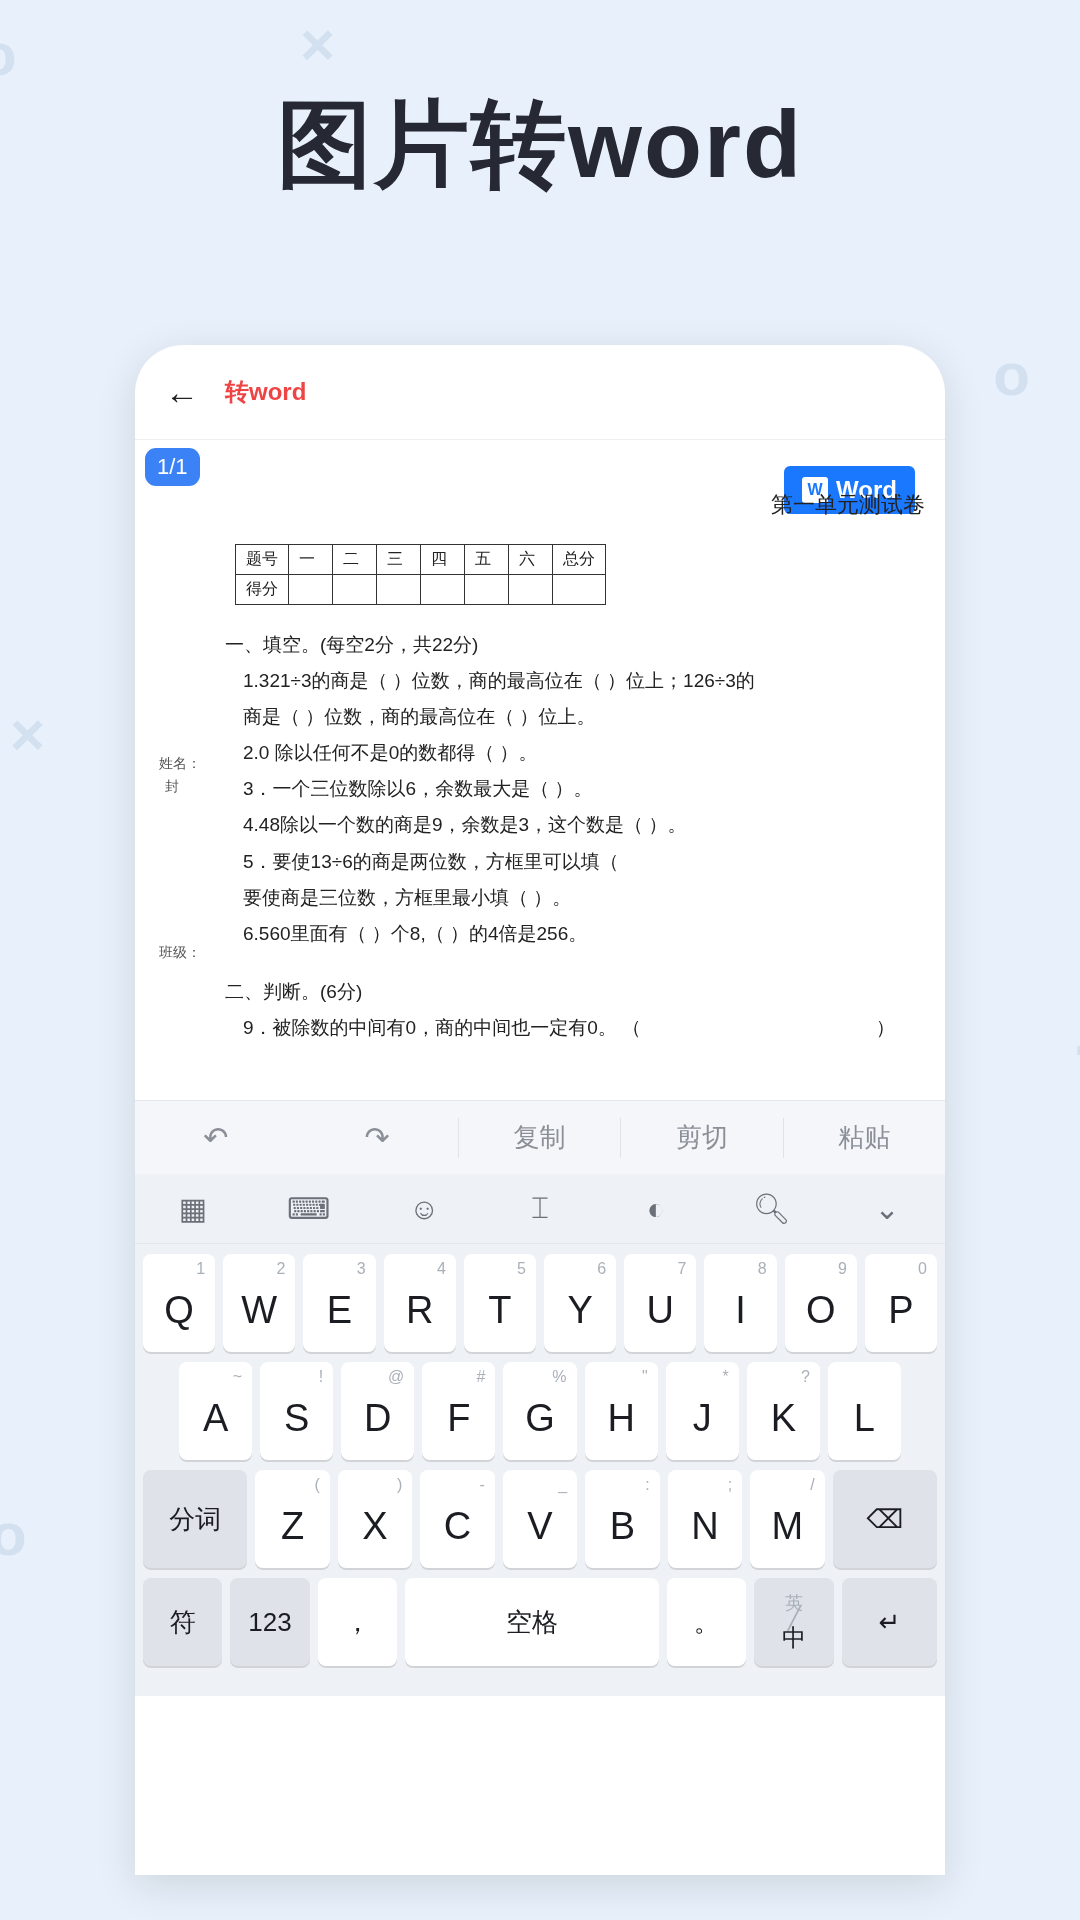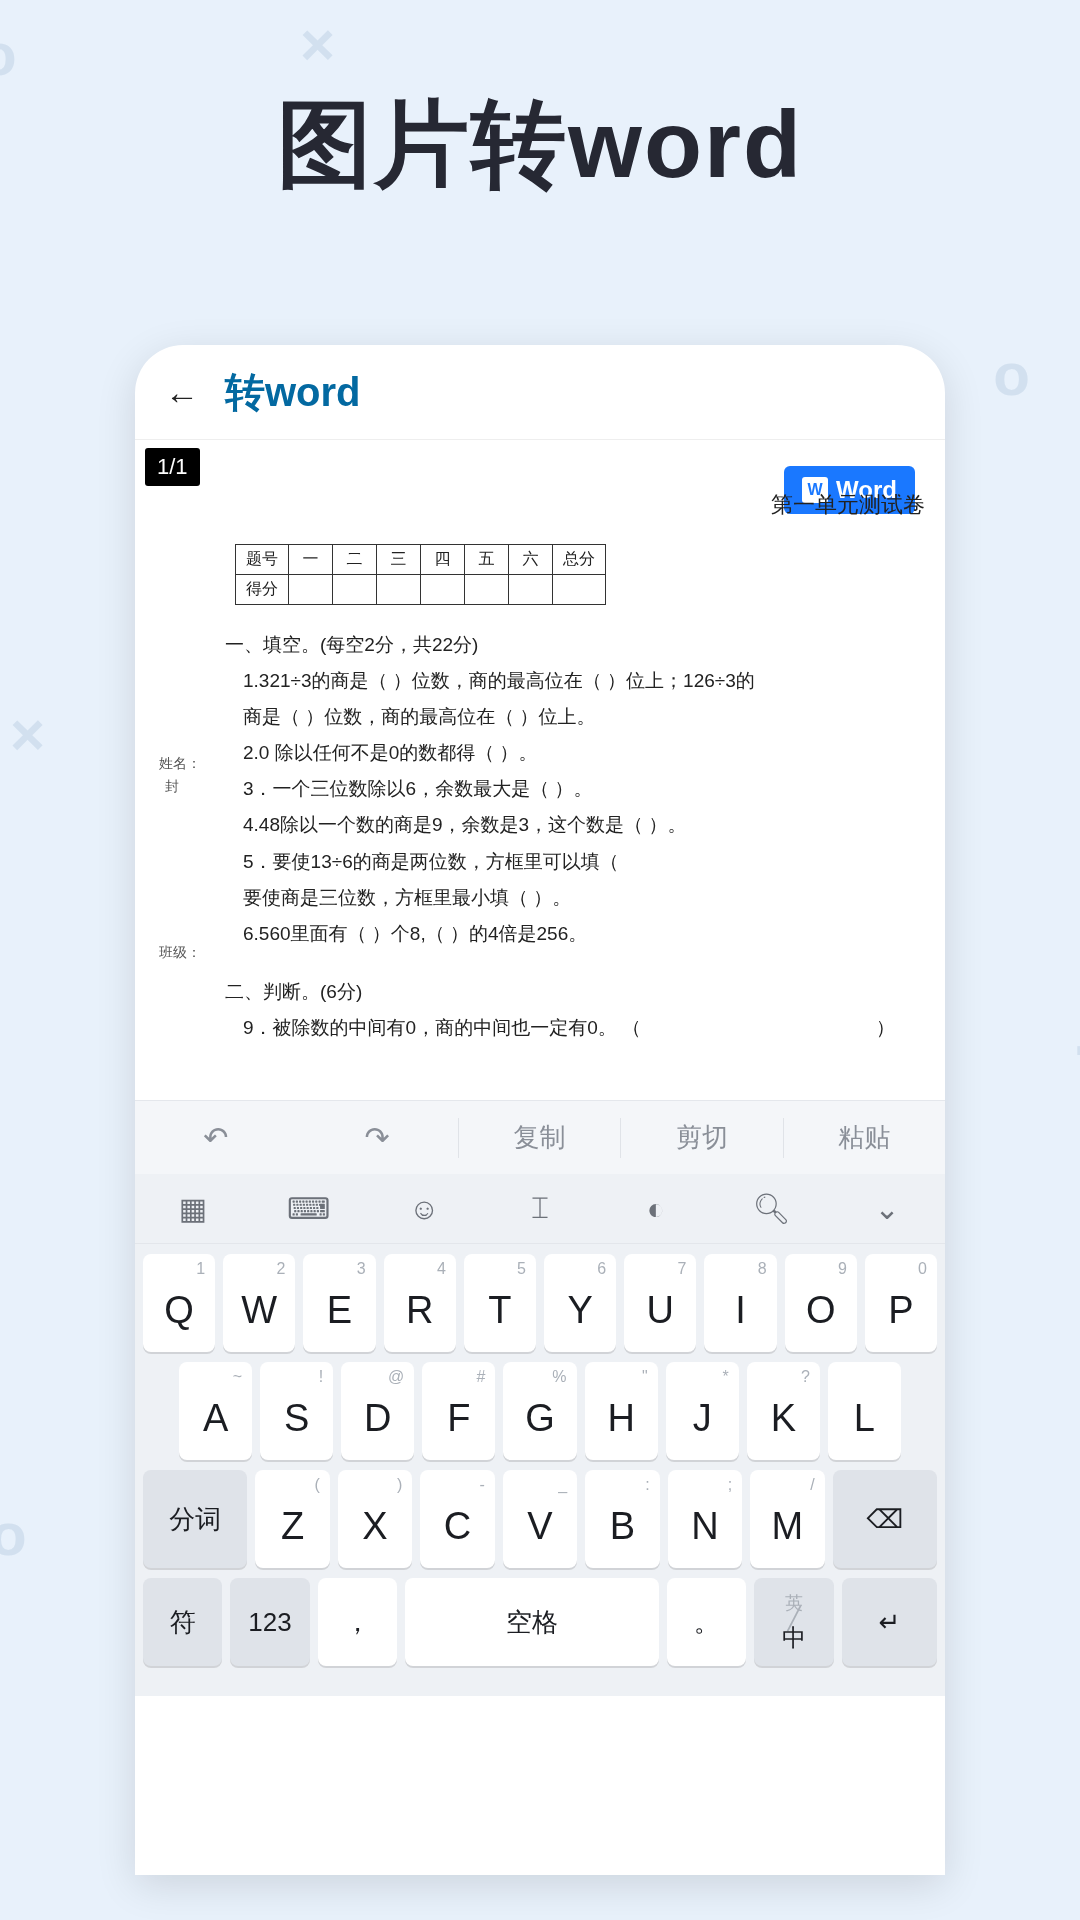--- a/index.html
+++ b/index.html
@@ -37,28 +37,28 @@
 
   
   .app-bar {
     height: 95px;
     display: flex;
     align-items: center;
     padding: 0 30px;
     border-bottom: 1px solid #eee;
   }
   .app-bar .back { font-size: 34px; color:#222; width:50px; }
-  .app-bar .title { font-size: 40px; font-weight: 700; color:#0369a1; margin-left:10px; }
+  .app-bar .title { font-size: 24px; font-weight: 700; color:#ef4444; margin-left:10px; }
 
   
   .doc-wrap { position: relative; background:#fff; }
   .page-badge {
     position:absolute; left:10px; top:8px;
-    background:#000000; color:#fff; font-size:22px;
-    padding:6px 12px; border-radius:3px;
+    background:#3b82f6; color:#fff; font-size:22px;
+    padding:6px 12px; border-radius:11px;
   }
   .word-btn {
     position:absolute; right:30px; top:26px;
     background:#1a78ff; color:#fff; font-size:24px; font-weight:600;
     padding:10px 18px; border-radius:6px;
     display:flex; align-items:center; gap:8px;
   }
   .word-btn .wicon {
     width:26px; height:26px; background:#fff; color:#1a78ff;
     font-size:16px; font-weight:900; border-radius:3px;
@@ -80,21 +80,21 @@
 
   table.score {
     border-collapse: collapse;
     margin: 24px 0 0 80px;
     font-size:16px;
   }
   table.score th, table.score td {
     border:1px solid #333;
     padding:4px 10px;
     min-width:44px;
-    text-align:center;
+    text-align:left;
     font-weight:400;
   }
   table.score th { font-weight:400; }
 
   .side-label { position:absolute; font-size:14px; color:#555; writing-mode:horizontal-tb; }
   .side-label.s1 { left:4px; top:265px; }
   .side-label.s2 { left:10px; top:288px; }
   .side-label.s3 { left:4px; top:454px; }
 
   .sect { margin-left:70px; margin-top:22px; font-size:19px; line-height:1.9; }

